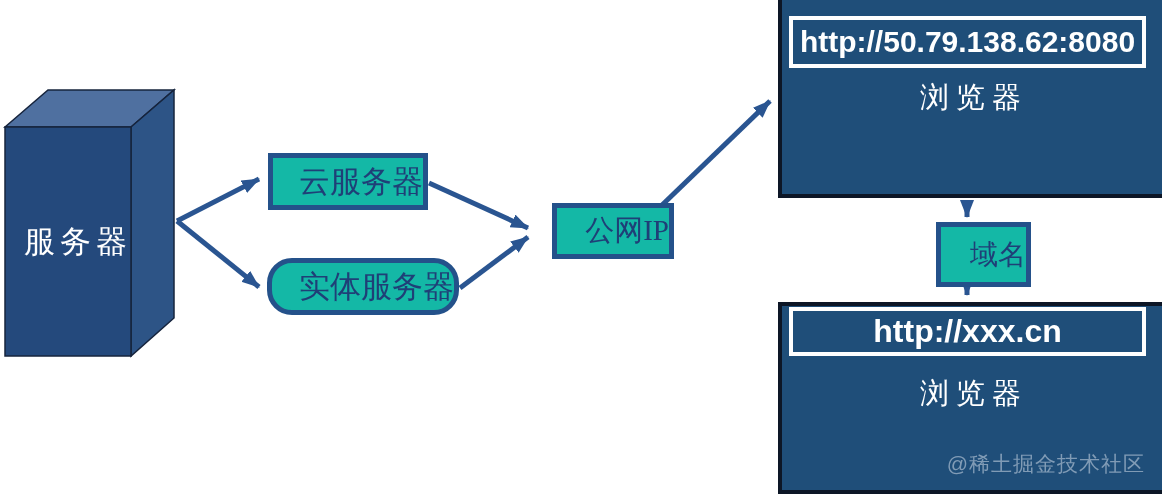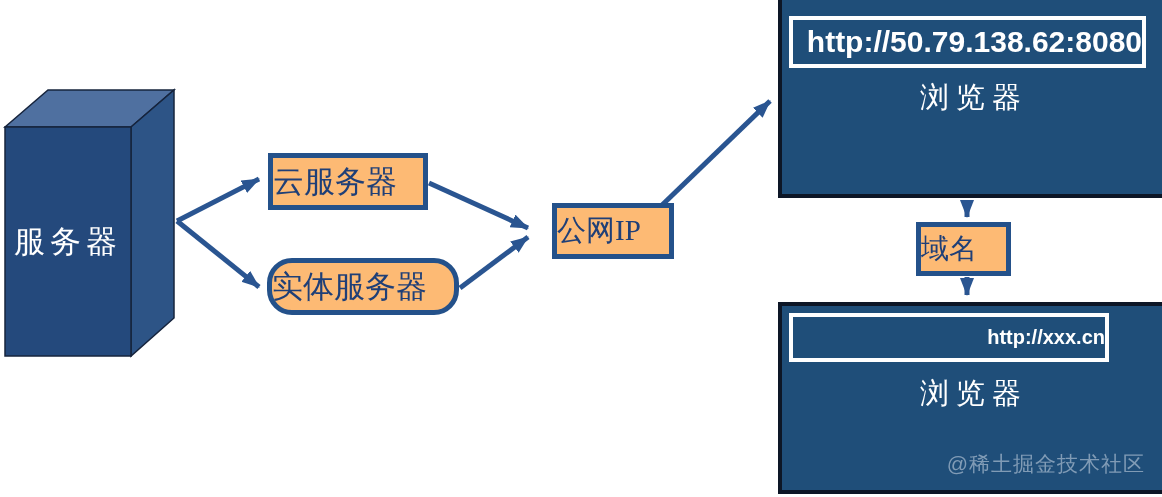--- a/index.html
+++ b/index.html
@@ -9,73 +9,74 @@
     background: #ffffff;
     font-family: "Liberation Sans", sans-serif;
   }
   #connector-layer {
     position: absolute; left: 0; top: 0;
     width: 1162px; height: 497px; z-index: 1;
   }
   
   .node {
     position: absolute; z-index: 2;
-    background: #fdba74;
+    background: #14b8a6;
     border: 5px solid #24518A;
     box-sizing: border-box;
-    display: flex; align-items: center; justify-content: flex-start;
+    display: flex; align-items: center; justify-content: flex-end;
     color: #1F3F77;
     font-family: "Liberation Serif", serif;
     white-space: nowrap;
   }
   #node-cloud-server    { left: 268px; top: 153px; width: 160px; height: 57px; font-size: 31px; }
   #node-physical-server { left: 267px; top: 258px; width: 192px; height: 57px; font-size: 31px; border-radius: 25px; }
   #node-public-ip       { left: 536px; top: 203px; width: 122px; height: 56px; font-size: 29px; margin-left: 16px; }
-  #node-domain          { left: 916px; top: 222px; width:  95px; height: 54px; font-size: 28px; }
+  #node-domain          { left: 936px; top: 222px; width:  95px; height: 65px; font-size: 28px; }
 
   
   .panel {
     position: absolute; z-index: 2;
     background: #1F4E79;
     border: 4px solid #0D1626;
     box-sizing: border-box;
   }
   #panel-browser-top    { left: 778px; top: -8px;  width: 392px; height: 206px; }
   #panel-browser-bottom { left: 778px; top: 302px; width: 392px; height: 192px; }
 
   .url-box {
     position: absolute;
     border: 4px solid #ffffff;
     box-sizing: border-box;
-    display: flex; align-items: center; justify-content: flex-end;
+    display: flex; align-items: center; justify-content: center;
     color: #ffffff; font-weight: bold;
     font-family: "Liberation Sans", sans-serif;
     white-space: nowrap;
   }
   #url-box-top    { left: 7px; top: 20px; width: 357px; height: 52px; font-size: 30px; }
-  #url-box-bottom { left: 7px; top: 7px;  width: 320px; height: 49px; font-size: 20px; }
+  #url-box-bottom { left: 7px; top: 1px;  width: 357px; height: 49px; font-size: 32px; }
 
   .browser-label {
     position: absolute; left: 0; width: 100%;
     text-align: center;
     color: #ffffff;
     font-family: "Liberation Serif", serif;
     font-size: 29px; letter-spacing: 7px;
   }
   #browser-label-top    { top: 82px; }
   #browser-label-bottom { top: 68px; }
 
   #cube-label {
     position: absolute; z-index: 2;
     left: 5px; top: 127px; width: 126px; height: 229px;
     display: flex; align-items: center; justify-content: center;
     color: #ffffff;
     font-family: "Liberation Serif", serif;
     font-size: 31px; letter-spacing: 5px;
     white-space: nowrap;
+    padding-left: 10px;
   }
   #watermark {
     position: absolute; right: 21px; bottom: 12px;
     color: rgba(208, 218, 232, 0.55);
     font-size: 21px; letter-spacing: 1px;
     font-family: "Liberation Sans", sans-serif;
     white-space: nowrap;
   }
 </style>
 </head>

